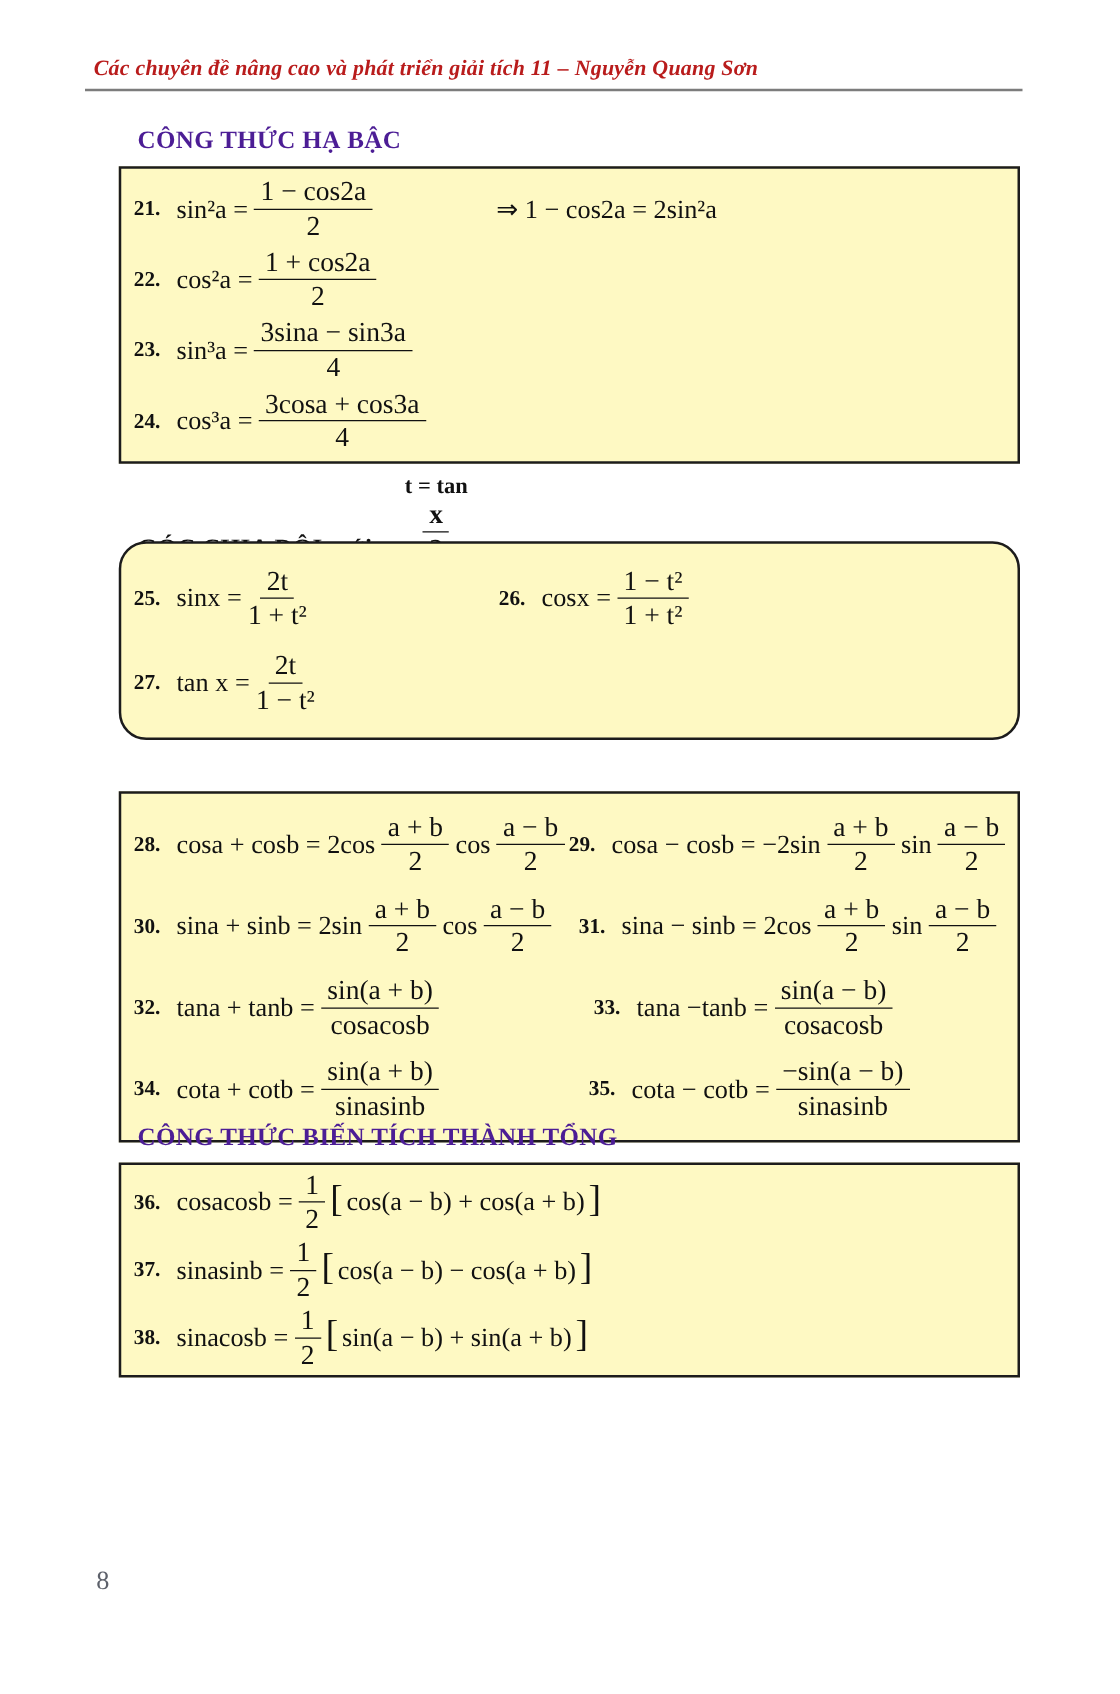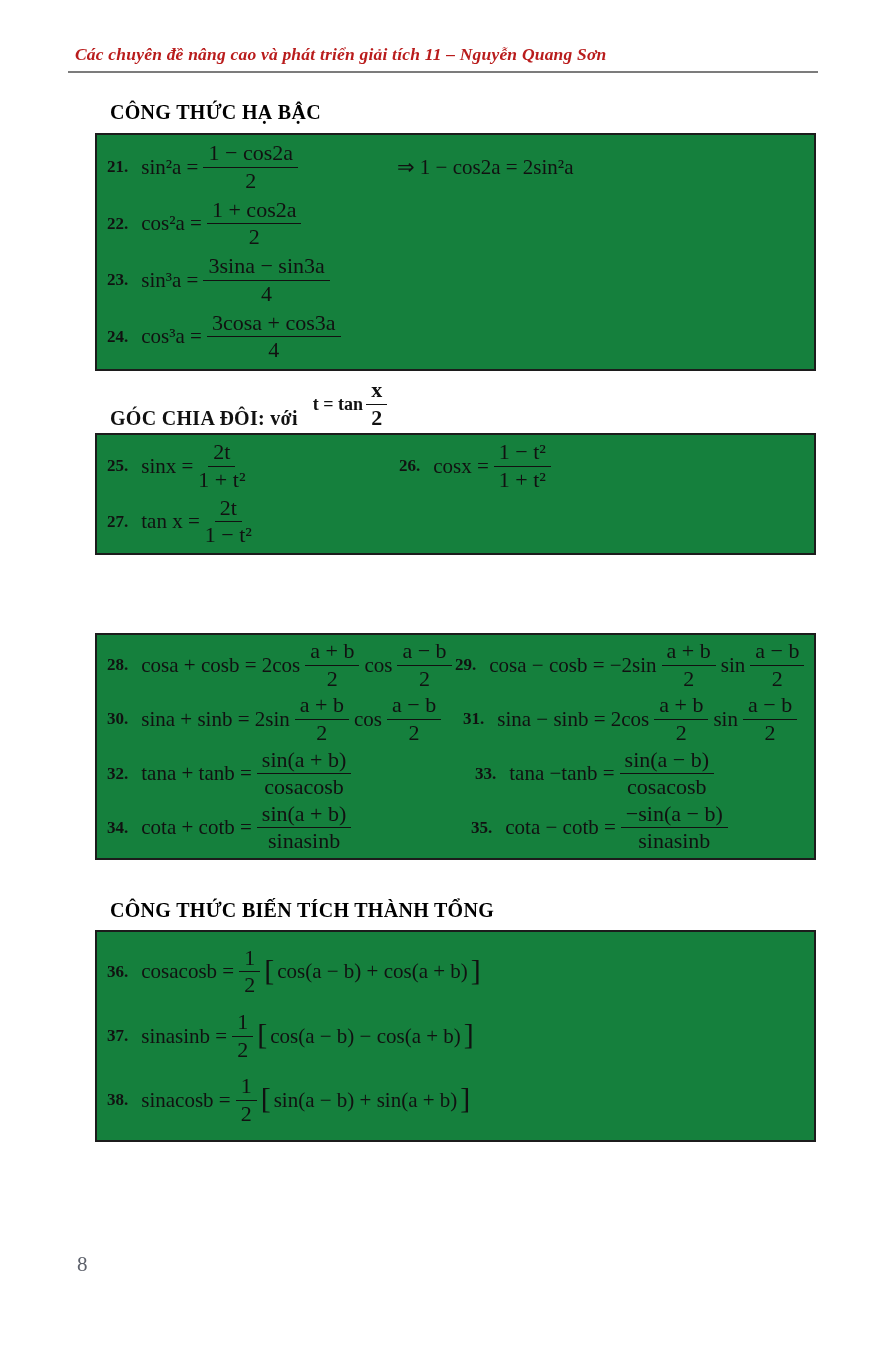--- a/index.html
+++ b/index.html
@@ -8,41 +8,41 @@
     font-family:"Liberation Serif",serif;color:#111;overflow:hidden;
   }
   
   .header-title{
     position:absolute;left:75px;top:44px;font-style:italic;font-weight:bold;
     font-size:17.5px;color:#b91c1c;letter-spacing:.2px;white-space:nowrap;
   }
   .header-rule{position:absolute;left:68px;top:71px;width:750px;height:2px;background:#7c7c7c;}
   
   .sec-title{
-    position:absolute;left:110px;font-weight:bold;font-size:20px;color:#000000;
+    position:absolute;left:110px;font-weight:bold;font-size:20px;color:#4c1d95;
     letter-spacing:.3px;white-space:nowrap;
   }
   #h-habac{top:101px;}
   #h-tongtich{top:601px;}
   #h-tichtong{top:899px;}
   .h2row{
     position:absolute;left:110px;top:378px;display:flex;align-items:flex-end;
     font-weight:bold;font-size:20px;letter-spacing:.3px;white-space:nowrap;
   }
-  .h2math{display:inline-flex;align-items:center;font-size:18px;margin-left:15px;letter-spacing:0;}
+  .h2math{display:inline-flex;align-items:center;font-size:18px;margin-left:26px;letter-spacing:0;flex-direction:column;}
   
   .fbox{
     position:absolute;left:95px;width:721px;border:2px solid #1c1c1c;box-sizing:border-box;
     display:flex;flex-direction:column;justify-content:space-evenly;
-    padding:2px 4px 2px 10px;background:#15803d;
+    padding:2px 4px 2px 10px;background:#fef9c3;
   }
   #box1{top:133px;height:238px;}
-  #box2{top:433px;height:122px;}
-  #box3{top:633px;height:227px;}
-  #box4{top:930px;height:212px;}
+  #box2{top:433px;height:159px;border-radius:22px;}
+  #box3{top:633px;height:281px;}
+  #box4{top:930px;height:172px;}
   .row{display:grid;align-items:center;}
   .rowA{grid-template-columns:288px auto;}   
   .rowB{grid-template-columns:292px auto;}   
   .rowC{grid-template-columns:348px auto;}   
   .rowS{grid-template-columns:auto;}         
   .cell{display:inline-flex;align-items:center;white-space:nowrap;}
   .lbl{font-weight:bold;font-size:17px;margin-right:11px;}
   .mtext{font-size:21px;margin:0 2px;}
   .frac{
     display:inline-flex;flex-direction:column;align-items:center;

